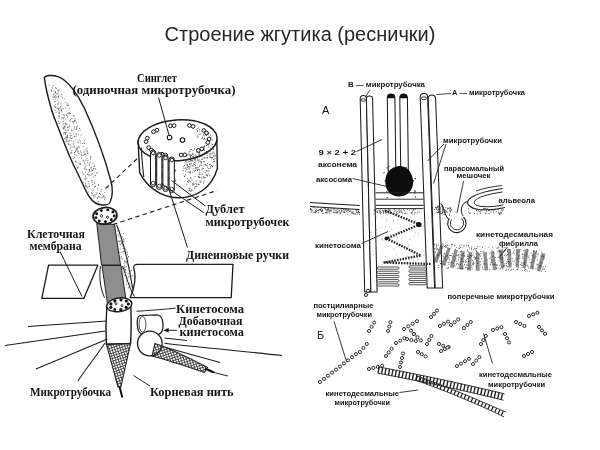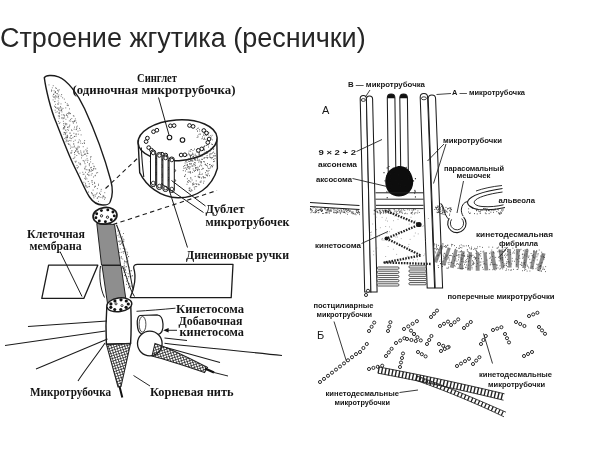--- a/index.html
+++ b/index.html
@@ -1,16 +1,16 @@
 <!DOCTYPE html>
 <html><head><meta charset="utf-8">
 <style>
 html,body{margin:0;padding:0;background:#fff;width:600px;height:450px;overflow:hidden}
-.title{position:absolute;left:0;top:22.5px;width:600px;
-font-family:"Liberation Sans",sans-serif;font-size:27px;color:#262626}
+.title{position:absolute;left:0;top:22.5px;width:600px;text-align:center;
+font-family:"Liberation Sans",sans-serif;font-size:20px;color:#262626}
 svg{position:absolute;left:0;top:0}
 </style></head><body>
 <div class="title">Строение жгутика (реснички)</div>
 <svg width="600" height="450" viewBox="0 0 600 450">
 <defs>
 <pattern id="hv" width="2.0" height="5" patternUnits="userSpaceOnUse" patternTransform="rotate(7)">
 <path d="M1,0 V5" stroke="#111" stroke-width="0.95"></path>
 </pattern>
 <pattern id="xh" width="2.6" height="2.6" patternUnits="userSpaceOnUse" patternTransform="rotate(-18)">
 <path d="M0,1.3 H2.6 M1.3,0 V2.6" stroke="#222" stroke-width="0.72"></path>

